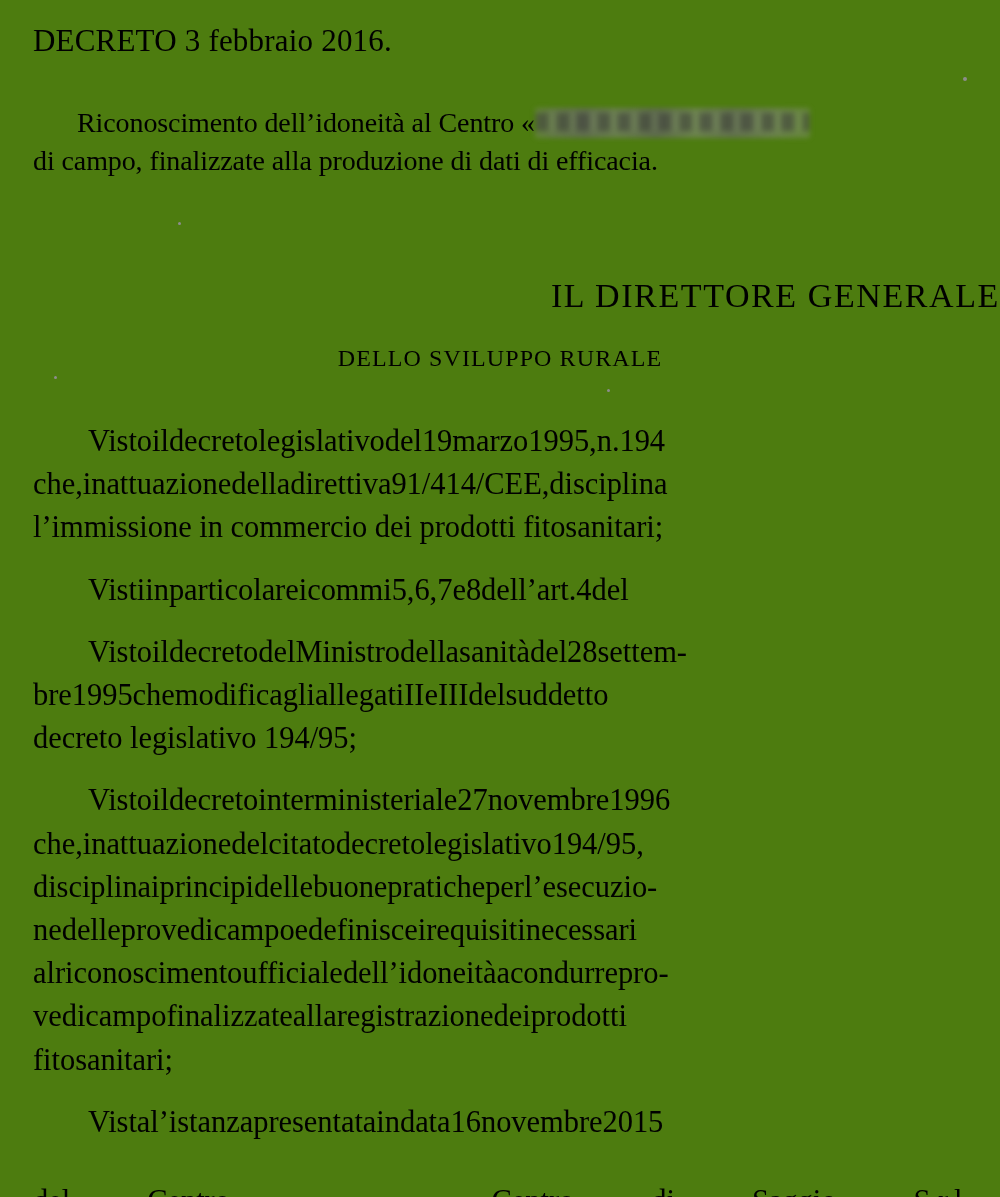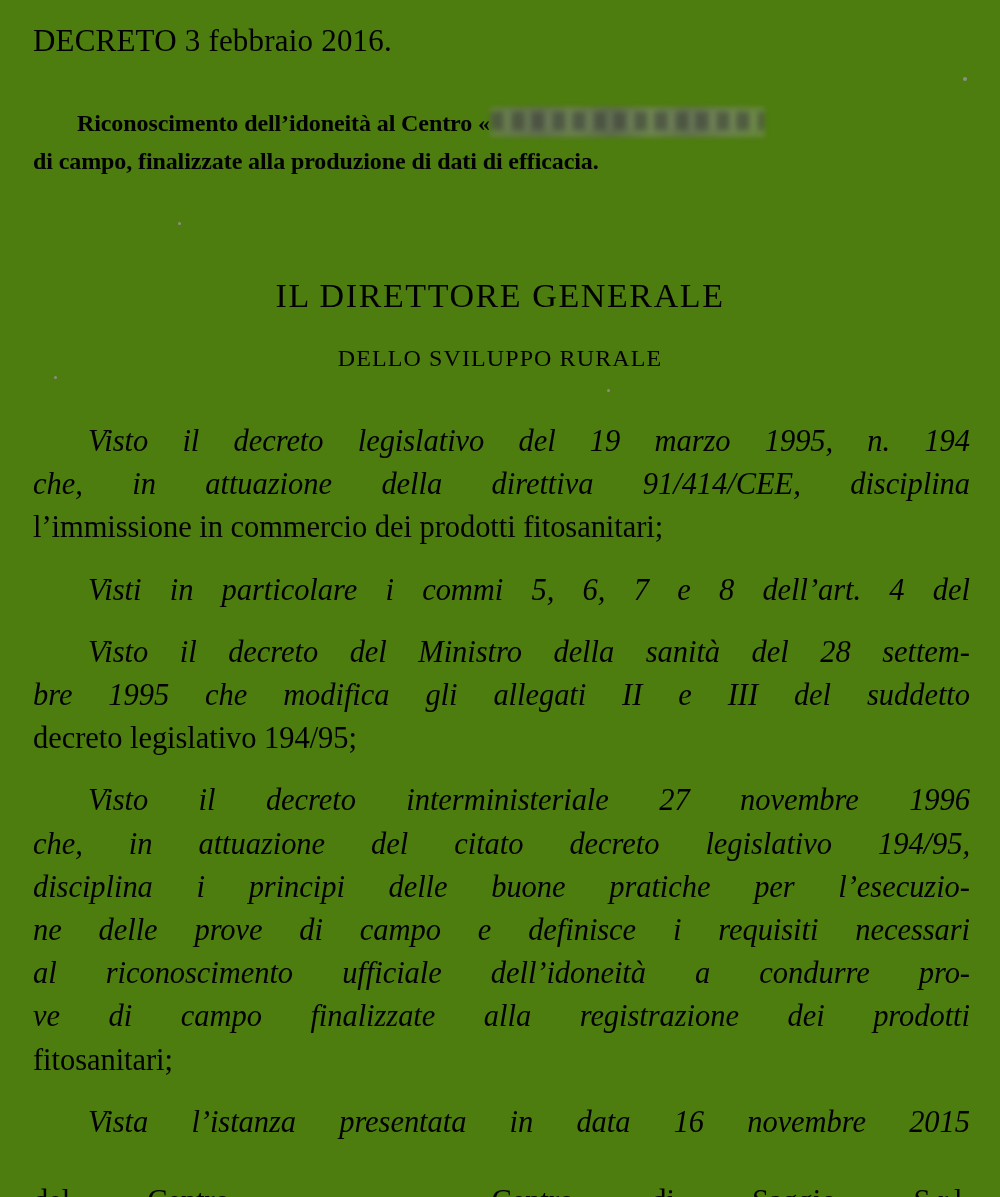--- a/index.html
+++ b/index.html
@@ -29,22 +29,22 @@
     letter-spacing: 0.2px;
     white-space: nowrap;
   }
 
   
   .title-block {
     position: absolute;
     left: 33px;
     top: 104px;
     width: 934px;
-    font-size: 24px;
-    font-weight: bold;
+    font-size: 28px;
+    font-weight: normal;
     line-height: 38px;
     text-align: justify;
     letter-spacing: -0.1px;
   }
   .title-block .tline {
     display: block;
     white-space: nowrap;
   }
   .title-block .tline-1 { text-indent: 44px; }
 
@@ -86,21 +86,21 @@
   }
   .redaction-a { width: 275px; height: 30px; }
   .redaction-b { width: 325px; height: 27px; }
 
   
   .heading-main {
     position: absolute;
     left: 0;
     top: 276px;
     width: 1000px;
-    text-align: center;
+    text-align: right;
     font-size: 34px;
     line-height: 40px;
     letter-spacing: 1.6px;
   }
   .heading-sub {
     position: absolute;
     left: 0;
     top: 327px;
     width: 1000px;
     text-align: center;
@@ -124,22 +124,20 @@
     margin: 0 0 19px 0;
     letter-spacing: -0.05px;
   }
   .para .pline {
     display: block;
     white-space: nowrap;
   }
   
   .para .stretch {
     display: flex;
-    justify-content: space-between;
-    font-style: italic;
   }
   .para .stretch.with-indent { padding-left: 55px; }
   .para .stretch > span { white-space: pre; }
 
   
   .speck {
     position: absolute;
     background: #8d8d8d;
     border-radius: 50%;
   }

